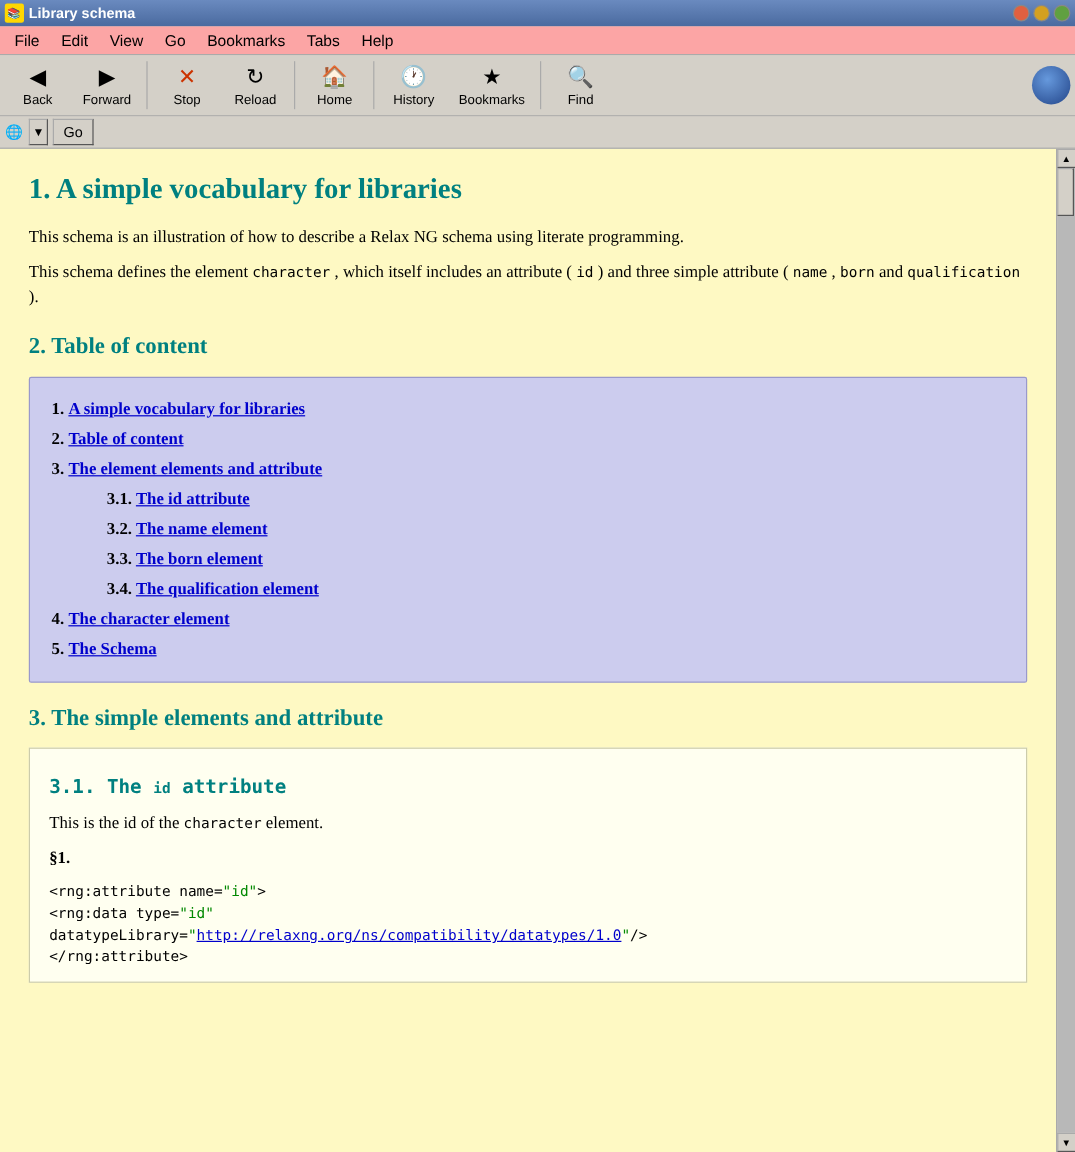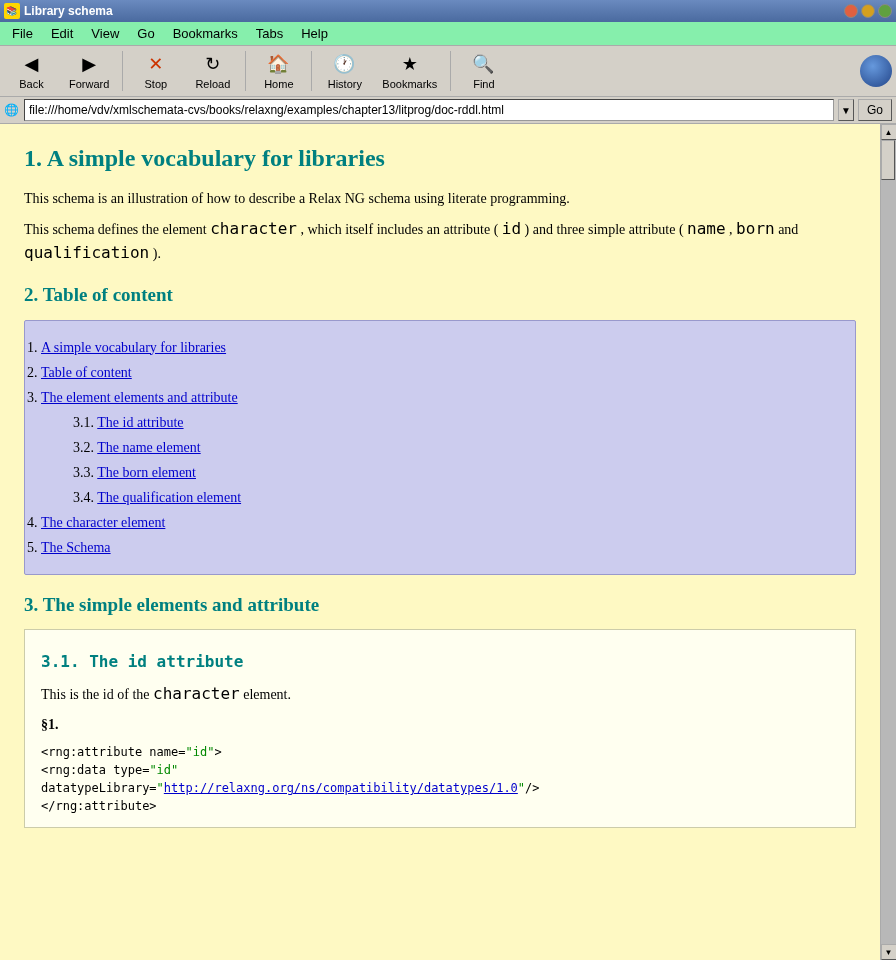--- a/index.html
+++ b/index.html
@@ -37,21 +37,21 @@
       width: 14px; height: 14px; border-radius: 50%;
       border: 1px solid #888;
       cursor: pointer;
     }
     .titlebar-btn.close { background: #e06040; }
     .titlebar-btn.min { background: #d4a020; }
     .titlebar-btn.max { background: #60a040; }
 
     
     .menubar {
-      background: #86efac;
+      background: #fca5a5;
       display: flex;
       align-items: center;
       padding: 2px 4px;
       border-bottom: 1px solid #aaa;
       font-size: 13px;
       gap: 2px;
     }
     .menubar-item {
       padding: 2px 8px;
       cursor: pointer;
@@ -196,21 +196,22 @@
     }
 
     .toc-box {
       background: #ccccee;
       border: 1px solid #9999cc;
       padding: 12px 16px;
       margin: 8px 0 12px 0;
       border-radius: 2px;
     }
     .toc-box ol {
-      margin-left: 0;
+      margin-left: 16px;
+      font-weight: bold;
     }
     .toc-box ul {
       margin-left: 32px;
       list-style: none;
     }
     .toc-box li {
       margin: 4px 0;
     }
     .toc-box a {
       color: #0000cc;
@@ -221,21 +222,21 @@
       background: #fffff0;
       border: 1px solid #ccccaa;
       padding: 12px 16px;
       margin: 8px 0;
       font-family: monospace;
       font-size: 12px;
     }
 
     code {
       font-family: monospace;
-      font-size: 16px;
+      font-size: 12px;
       background: none;
     }
 
     p.body-text { margin-bottom: 8px; color: #000; }
     .para-ref { font-weight: bold; font-size: 14px; }
 
     .code-line { color: #000; }
     .code-link { color: #0000cc; text-decoration: underline; }
   </style>
 </head>
@@ -298,21 +299,20 @@
   <div class="toolbar-sep"></div>
   <div class="toolbar-btn">
     <div class="icon">🔍</div>
     <span>Find</span>
   </div>
   <div class="toolbar-globe"></div>
 </div>
 
 <div class="addressbar">
   <div class="addressbar-icon">🌐</div>
-  <input class="addressbar-input" type="text" value="file:///home/vdv/xmlschemata-cvs/books/relaxng/examples/chapter13/litprog/doc-rddl.html" style="">
   <div class="addressbar-dropdown">▼</div>
   <button class="addressbar-go">Go</button>
 </div>
 
 <div class="content-wrapper">
   <div class="page-content">
 
     <h1 class="page-title">1. A simple vocabulary for libraries</h1>
 
     <p class="body-text">This schema is an illustration of how to describe a Relax NG schema using literate programming.</p>

